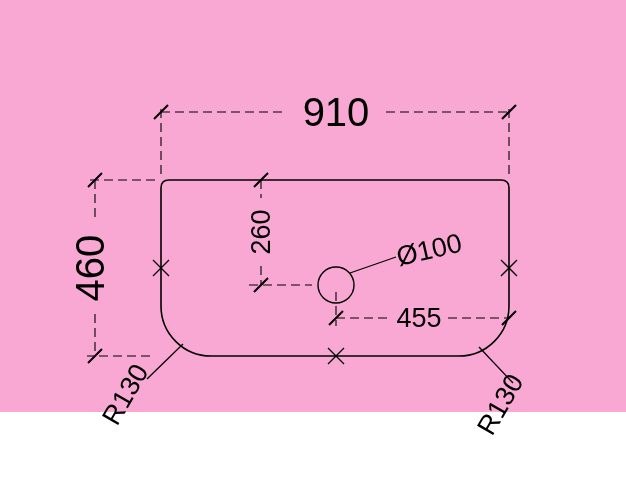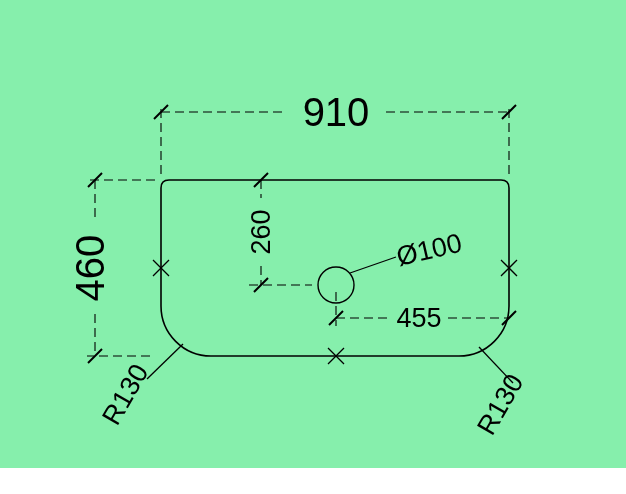--- a/index.html
+++ b/index.html
@@ -3,21 +3,21 @@
 <meta charset="utf-8">
 <style>
   html, body { margin: 0; padding: 0; }
   body {
     width: 626px;
     height: 494px;
     background: #ffffff;
     font-family: "Liberation Sans", sans-serif;
     overflow: hidden;
   }
-  .canvas { position: relative; width: 626px; height: 468px; background: #86efac; }
+  .canvas { position: relative; width: 626px; height: 412px; background: #f9a8d4; }
   svg { display: block; }
 
   .outline { fill: none; stroke: #000000; stroke-width: 1.6; }
   .hole    { fill: none; stroke: #000000; stroke-width: 1.4; }
   .dash    { fill: none; stroke: #000000; stroke-width: 1.1; stroke-dasharray: 9 5; }
   .solid   { fill: none; stroke: #000000; stroke-width: 1.3; }
   .tick    { stroke: #000000; stroke-width: 2; }
   .cross   { stroke: #000000; stroke-width: 1.3; }
 
   text { fill: #000000; font-family: "Liberation Sans", sans-serif; }

